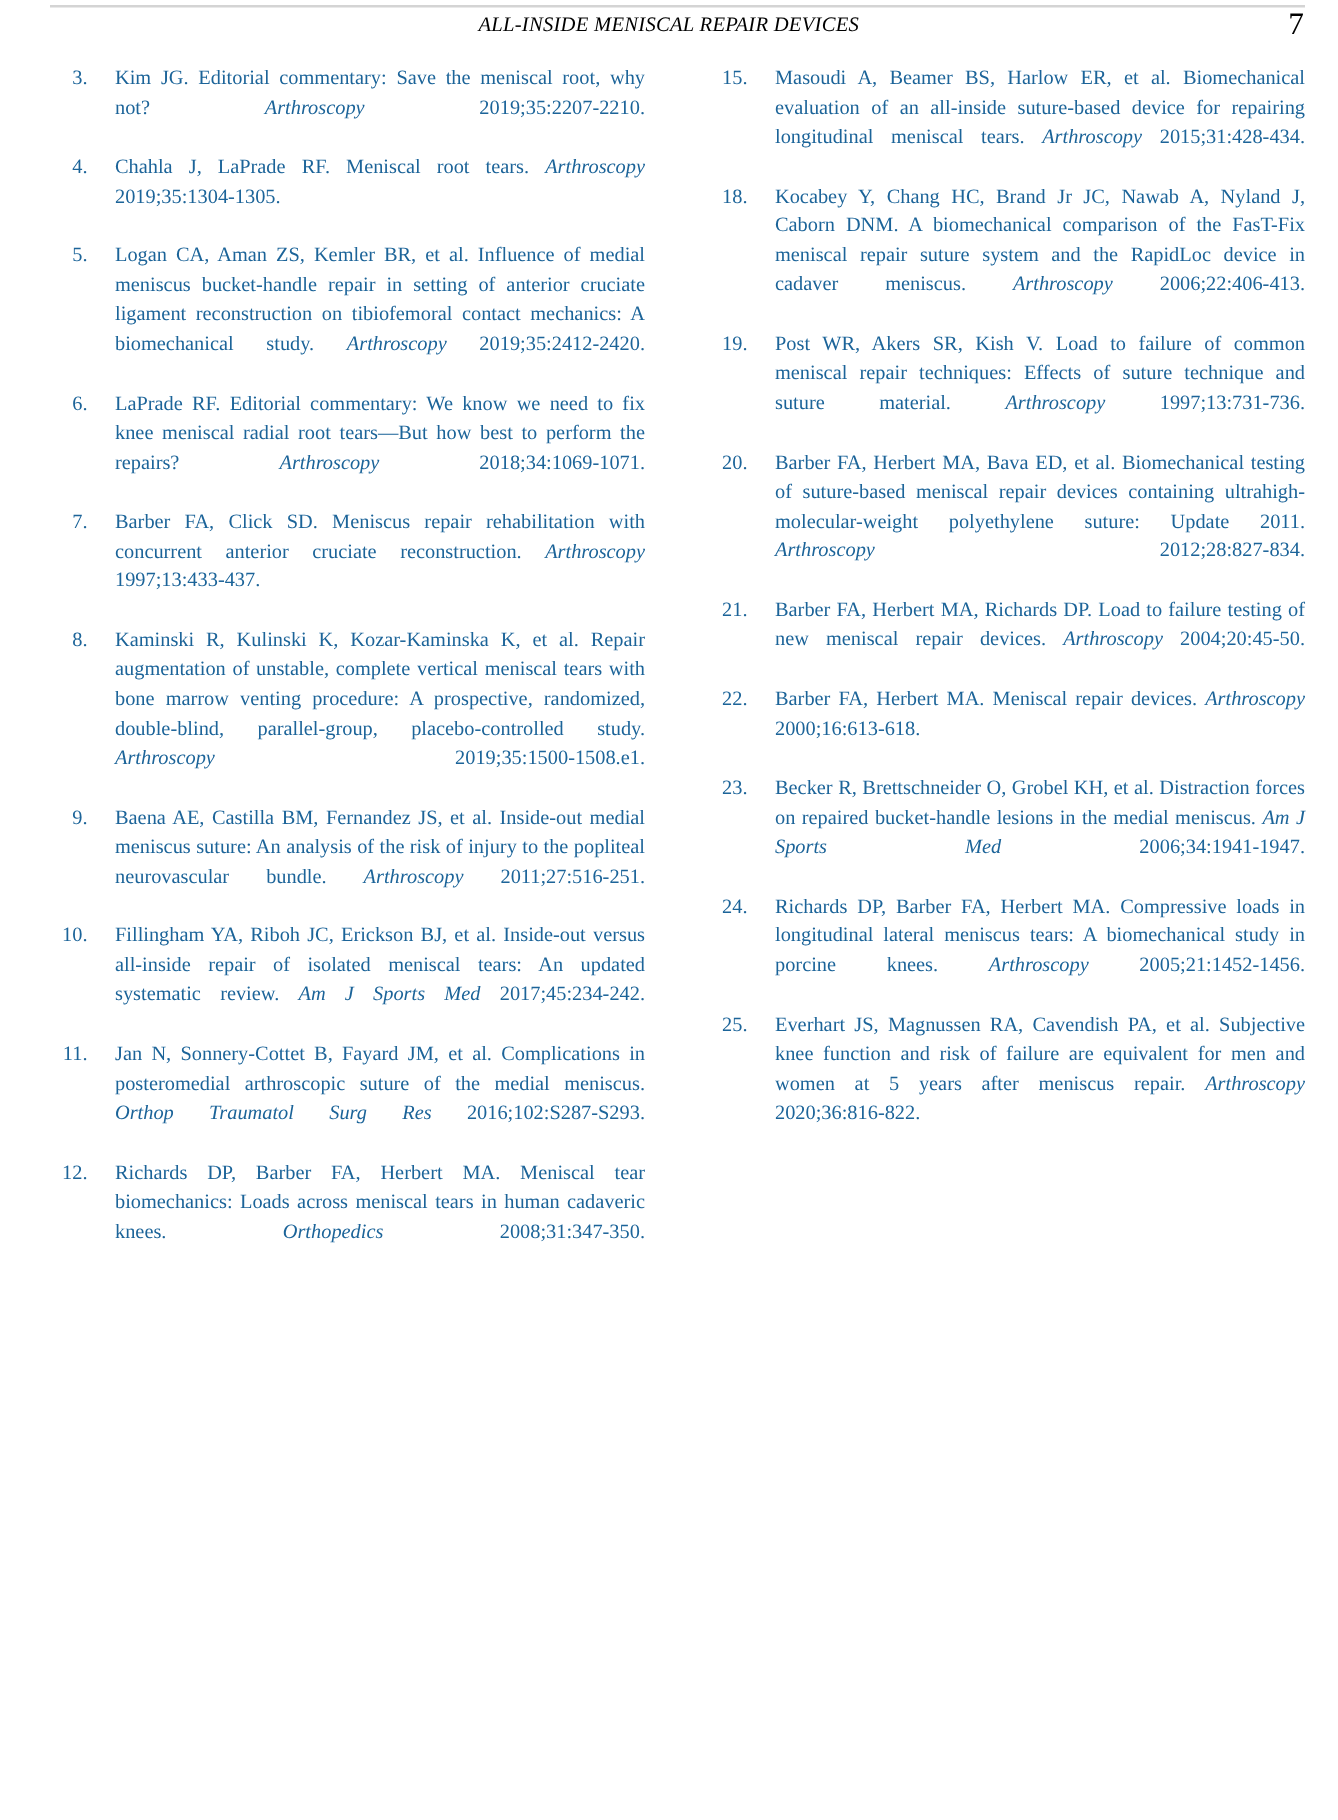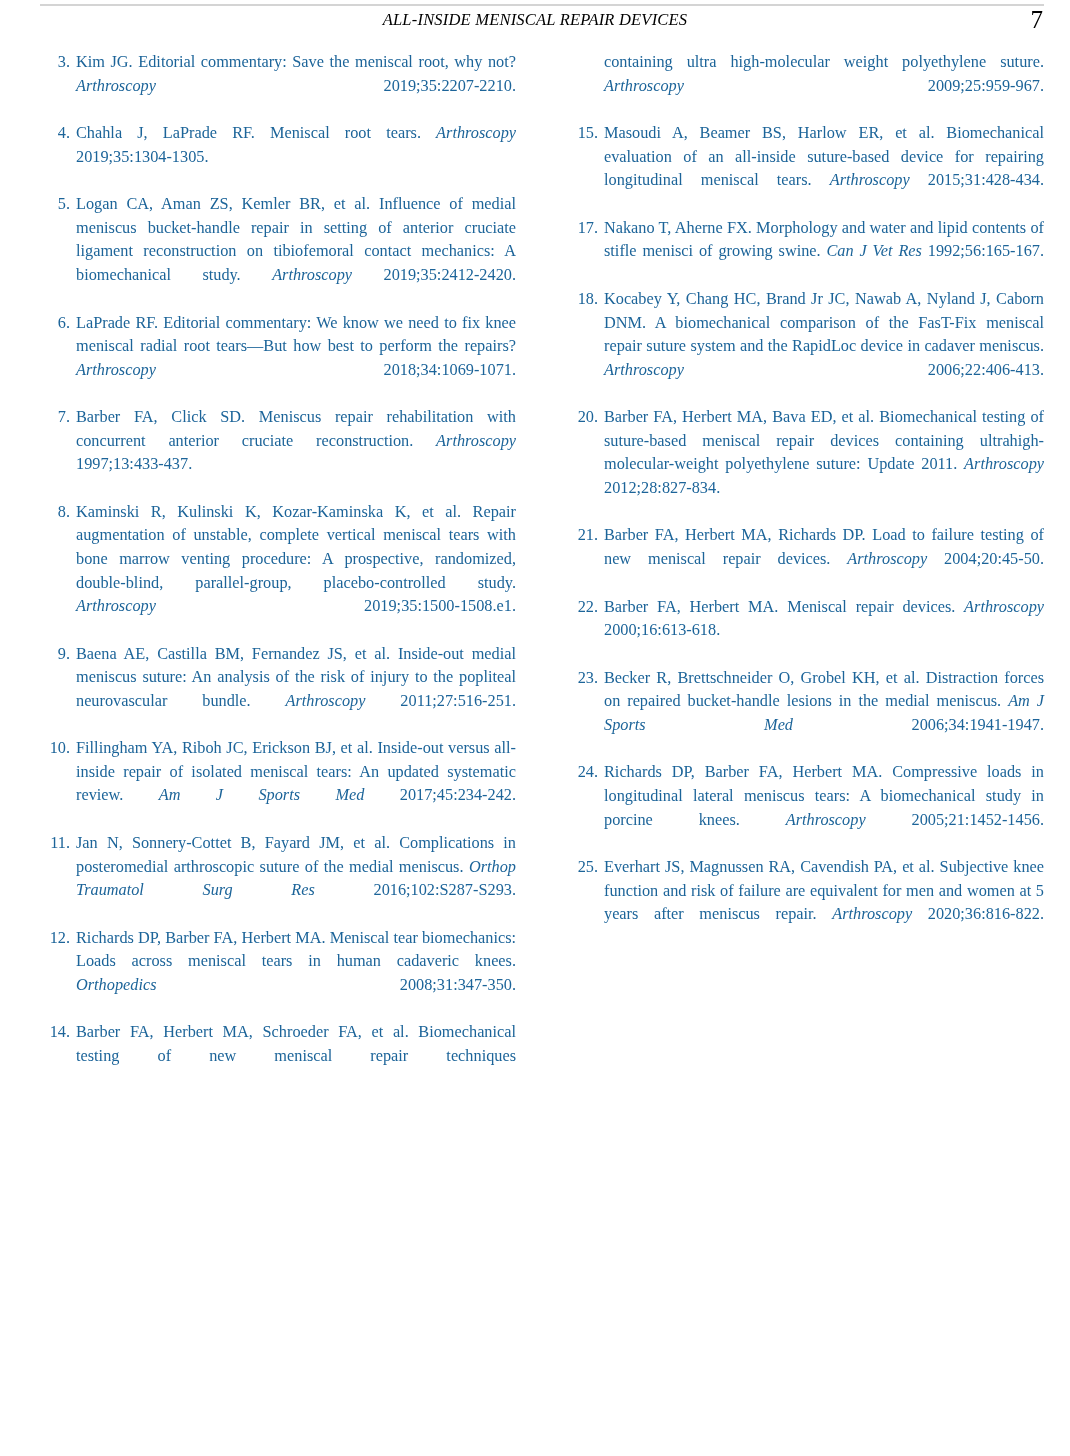--- a/index.html
+++ b/index.html
@@ -102,20 +102,21 @@
     left: 0;
     top: 0;
     width: 26px;
     text-align: right;
     color: #1c6499;
     font-size: 16.3px;
     line-height: 23.55px;
   }
   li.ref .reftext {
     display: block;
+    margin-left: 16px;
   }
   li.ref .reftext::after {
     content: "";
     display: inline-block;
     width: 100%;
   }
   .jrnl {
     font-style: italic;
   }
 </style>
@@ -168,45 +169,38 @@
             <span class="reftext"><span>Fillingham YA, Riboh JC, Erickson BJ, et al. Inside-out versus all-inside repair of isolated meniscal tears: An updated systematic review. </span><span class="jrnl">Am J Sports Med</span><span> 2017;45:234-242.</span></span>
           </li>
           <li class="ref">
             <span class="refnum">11.</span>
             <span class="reftext"><span>Jan N, Sonnery-Cottet B, Fayard JM, et al. Complications in posteromedial arthroscopic suture of the medial meniscus. </span><span class="jrnl">Orthop Traumatol Surg Res</span><span> 2016;102:S287-S293.</span></span>
           </li>
           <li class="ref">
             <span class="refnum">12.</span>
             <span class="reftext"><span>Richards DP, Barber FA, Herbert MA. Meniscal tear biomechanics: Loads across meniscal tears in human cadaveric knees. </span><span class="jrnl">Orthopedics</span><span> 2008;31:347-350.</span></span>
           </li>
-          <li class="ref">
-            <span class="refnum">14.</span>
-            <span class="reftext"><span>Barber FA, Herbert MA, Schroeder FA, et al. Biomechanical testing of new meniscal repair techniques</span></span>
-          </li>
         </ol>
     </div>
 
     <div class="col col-right">
       <ol class="reflist" id="right-reflist">
           <li class="ref">
-            <span class="reftext"><span>containing ultra high-molecular weight polyethylene suture. </span><span class="jrnl">Arthroscopy</span><span> 2009;25:959-967.</span></span>
-          </li>
-          <li class="ref">
             <span class="refnum">15.</span>
             <span class="reftext"><span>Masoudi A, Beamer BS, Harlow ER, et al. Biomechanical evaluation of an all-inside suture-based device for repairing longitudinal meniscal tears. </span><span class="jrnl">Arthroscopy</span><span> 2015;31:428-434.</span></span>
           </li>
           <li class="ref">
-            <span class="refnum">17.</span>
-            <span class="reftext"><span>Nakano T, Aherne FX. Morphology and water and lipid contents of stifle menisci of growing swine. </span><span class="jrnl">Can J Vet Res</span><span> 1992;56:165-167.</span></span>
-          </li>
-          <li class="ref">
             <span class="refnum">18.</span>
             <span class="reftext"><span>Kocabey Y, Chang HC, Brand Jr JC, Nawab A, Nyland J, Caborn DNM. A biomechanical comparison of the FasT-Fix meniscal repair suture system and the RapidLoc device in cadaver meniscus. </span><span class="jrnl">Arthroscopy</span><span> 2006;22:406-413.</span></span>
           </li>
           <li class="ref">
+            <span class="refnum">19.</span>
+            <span class="reftext"><span>Post WR, Akers SR, Kish V. Load to failure of common meniscal repair techniques: Effects of suture technique and suture material. </span><span class="jrnl">Arthroscopy</span><span> 1997;13:731-736.</span></span>
+          </li>
+          <li class="ref">
             <span class="refnum">20.</span>
             <span class="reftext"><span>Barber FA, Herbert MA, Bava ED, et al. Biomechanical testing of suture-based meniscal repair devices containing ultrahigh-molecular-weight polyethylene suture: Update 2011. </span><span class="jrnl">Arthroscopy</span><span> 2012;28:827-834.</span></span>
           </li>
           <li class="ref">
             <span class="refnum">21.</span>
             <span class="reftext"><span>Barber FA, Herbert MA, Richards DP. Load to failure testing of new meniscal repair devices. </span><span class="jrnl">Arthroscopy</span><span> 2004;20:45-50.</span></span>
           </li>
           <li class="ref">
             <span class="refnum">22.</span>
             <span class="reftext"><span>Barber FA, Herbert MA. Meniscal repair devices. </span><span class="jrnl">Arthroscopy</span><span> 2000;16:613-618.</span></span>

